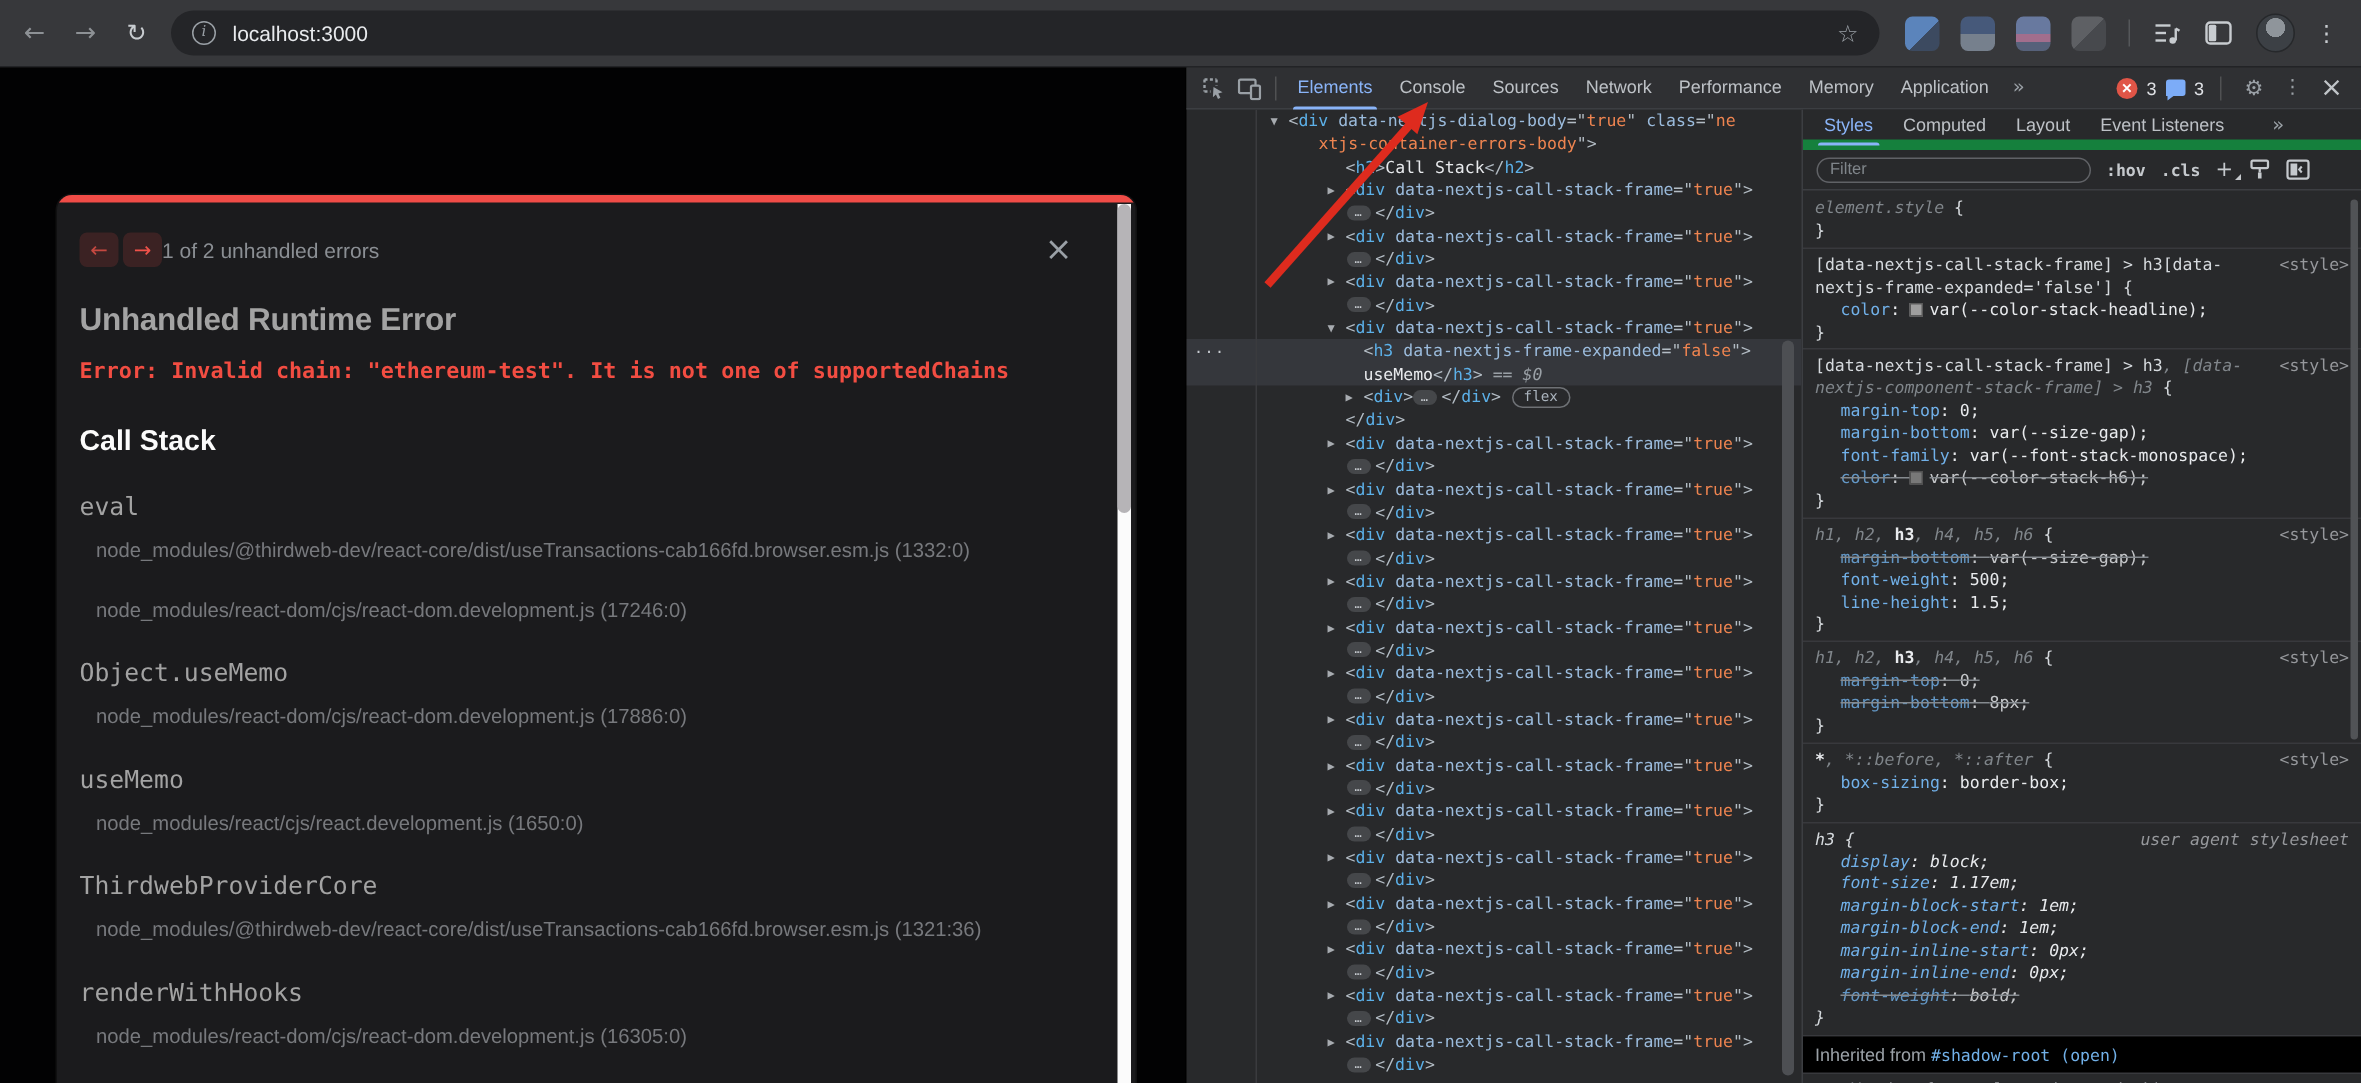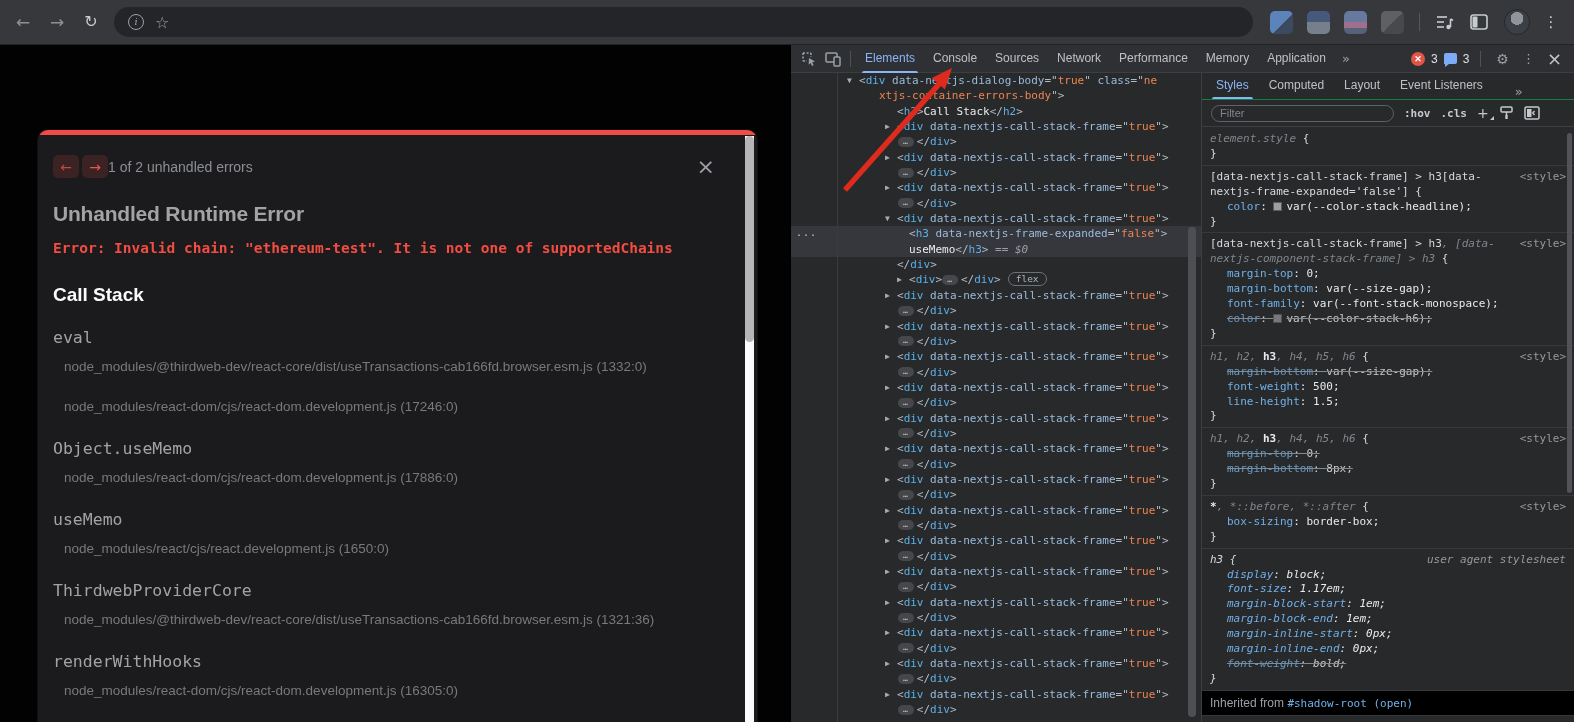--- a/index.html
+++ b/index.html
@@ -75,21 +75,21 @@
   .tok-val { color:#ee8450; }
   .tok-txt { color:#e8eaed; }
   .tok-dim { color:#9aa0a6; }
   .tok-dollar { color:#9aa0a6; font-style:italic; }
   .ell { display:inline-block; background:#45474a; color:#c9cdd2; border-radius:7px; padding:0 5px; font-size:8px; line-height:10px; margin-right:3px; vertical-align:1.5px; letter-spacing:1px; }
   .flex-badge { display:inline-block; border:1px solid #6e7175; color:#aab3bd; border-radius:8px; padding:0 7px; font-size:9.5px; line-height:12px; margin-left:7px; vertical-align:1px; }
   .el-scrollbar { position:absolute; left:397px; top:154px; width:8px; height:490px; background:#4d4f53; border-radius:4px; z-index:5; }
 
   
   .styles { position:absolute; left:410px; top:0; right:0; bottom:0; border-left:1px solid #3c3e42; font-family:"DejaVu Sans Mono",monospace; font-size:11px; overflow:hidden; background:#28292b; }
-  .st-tabs { height:27px; display:flex; align-items:flex-end; border-bottom:1px solid #15803d; font-family:"Liberation Sans",sans-serif; padding-left:4px;gap:16px; }
+  .st-tabs { height:27px; display:flex; align-items:center; border-bottom:7px solid #15803d; font-family:"Liberation Sans",sans-serif; padding-left:4px;gap:16px; }
   .st-tab { padding:0 10px; font-size:12px; color:#bdc1c6; line-height:26px; height:27px; position:relative; white-space:nowrap; }
   .st-tab.sel { color:#8ab4f8; }
   .st-tab.sel::after { content:""; position:absolute; left:6px; right:6px; bottom:0; height:2px; background:#8ab4f8; border-radius:2px 2px 0 0; }
   .st-more { color:#9aa0a6; font-size:13px; padding:0 6px; }
   .st-filterbar { height:27px; display:flex; align-items:center; border-bottom:1px solid #3c3e42; padding:0 9px; gap:10px; }
   .st-filter { width:183px; height:17px; border:1px solid #606266; border-radius:9px; color:#80868b; font-size:11px; padding:0 8px; line-height:15px; font-family:"Liberation Sans",sans-serif; }
   .st-toggle { color:#c5c9cd; font-size:11px; font-weight:bold; }
   .st-plus { color:#c5c9cd; font-size:14px; position:relative; }
   .st-plus::after { content:""; position:absolute; right:-5px; bottom:1px; border-left:4px solid transparent; border-bottom:4px solid #c5c9cd; transform:rotate(0deg); }
   .st-svgbtn { display:flex; align-items:center; }
@@ -115,20 +115,21 @@
 </style>
 </head>
 <body>
 
 <div class="toolbar">
   <div class="nav-btn icon">←</div>
   <div class="nav-btn icon">→</div>
   <div class="nav-btn reload icon">↻</div>
   <div class="omnibox">
     <span class="omni-info">i</span>
+    <span class="omni-url">localhost:3000</span>
     <span class="omni-star icon">☆</span>
   </div>
   <div class="ext-icon" style="background:linear-gradient(135deg,#5b84bb 0 55%,#3c4a60 55% 100%);"></div>
   <div class="ext-icon" style="background:linear-gradient(180deg,#46597a 0 50%,#76808d 50% 100%);"></div>
   <div class="ext-icon" style="background:linear-gradient(180deg,#68799f 0 50%,#a26e8d 50% 75%, #56617a 75% 100%);"></div>
   <div class="ext-icon" style="background:linear-gradient(135deg,#5e6064 0 50%,#47494d 50% 100%);"></div>
   <div class="tb-sep"></div>
   <div class="tb-svg">
     <svg width="18" height="16" viewBox="0 0 18 16">
       <g stroke="#c8ccd0" stroke-width="1.6" fill="none">
@@ -245,22 +246,22 @@
           <div class="t-line" style="padding-left: 106px;"><span class="tok-punc">&lt;</span><span class="tok-tag">h2</span><span class="tok-punc">&gt;</span><span class="tok-txt">Call Stack</span><span class="tok-punc">&lt;/</span><span class="tok-tag">h2</span><span class="tok-punc">&gt;</span></div>
           <div class="t-line" style="padding-left: 94px;"><span class="tok-arw">▶</span><span class="tok-punc">&lt;</span><span class="tok-tag">div</span><span class="tok-attr"> data-nextjs-call-stack-frame</span><span class="tok-punc">="</span><span class="tok-val">true</span><span class="tok-punc">"&gt;</span></div>
           <div class="t-line" style="padding-left: 107px;"><span class="ell">…</span><span class="tok-punc">&lt;/</span><span class="tok-tag">div</span><span class="tok-punc">&gt;</span></div>
           <div class="t-line" style="padding-left: 94px;"><span class="tok-arw">▶</span><span class="tok-punc">&lt;</span><span class="tok-tag">div</span><span class="tok-attr"> data-nextjs-call-stack-frame</span><span class="tok-punc">="</span><span class="tok-val">true</span><span class="tok-punc">"&gt;</span></div>
           <div class="t-line" style="padding-left: 107px;"><span class="ell">…</span><span class="tok-punc">&lt;/</span><span class="tok-tag">div</span><span class="tok-punc">&gt;</span></div>
           <div class="t-line" style="padding-left: 94px;"><span class="tok-arw">▶</span><span class="tok-punc">&lt;</span><span class="tok-tag">div</span><span class="tok-attr"> data-nextjs-call-stack-frame</span><span class="tok-punc">="</span><span class="tok-val">true</span><span class="tok-punc">"&gt;</span></div>
           <div class="t-line" style="padding-left: 107px;"><span class="ell">…</span><span class="tok-punc">&lt;/</span><span class="tok-tag">div</span><span class="tok-punc">&gt;</span></div>
           <div class="t-line" style="padding-left: 94px;"><span class="tok-arw">▼</span><span class="tok-punc">&lt;</span><span class="tok-tag">div</span><span class="tok-attr"> data-nextjs-call-stack-frame</span><span class="tok-punc">="</span><span class="tok-val">true</span><span class="tok-punc">"&gt;</span></div>
           <div class="t-line sel" style="padding-left: 118px;"><span class="tok-punc">&lt;</span><span class="tok-tag">h3</span><span class="tok-attr"> data-nextjs-frame-expanded</span><span class="tok-punc">="</span><span class="tok-val">false</span><span class="tok-punc">"&gt;</span></div>
           <div class="t-line sel" style="padding-left: 118px;"><span class="tok-txt">useMemo</span><span class="tok-punc">&lt;/</span><span class="tok-tag">h3</span><span class="tok-punc">&gt;</span><span class="tok-dim"> == </span><span class="tok-dollar">$0</span></div>
+          <div class="t-line" style="padding-left: 106px;"><span class="tok-arw">▶</span><span class="tok-punc">&lt;</span><span class="tok-tag">div</span><span class="tok-punc">&gt;</span><span class="ell">…</span><span class="tok-punc">&lt;/</span><span class="tok-tag">div</span><span class="tok-punc">&gt;</span><span class="flex-badge">flex</span></div>
           <div class="t-line" style="padding-left: 106px;"><span class="tok-punc">&lt;/</span><span class="tok-tag">div</span><span class="tok-punc">&gt;</span></div>
-          <div class="t-line" style="padding-left: 106px;"><span class="tok-arw">▶</span><span class="tok-punc">&lt;</span><span class="tok-tag">div</span><span class="tok-punc">&gt;</span><span class="ell">…</span><span class="tok-punc">&lt;/</span><span class="tok-tag">div</span><span class="tok-punc">&gt;</span><span class="flex-badge">flex</span></div>
           <div class="t-line" style="padding-left: 94px;"><span class="tok-arw">▶</span><span class="tok-punc">&lt;</span><span class="tok-tag">div</span><span class="tok-attr"> data-nextjs-call-stack-frame</span><span class="tok-punc">="</span><span class="tok-val">true</span><span class="tok-punc">"&gt;</span></div>
           <div class="t-line" style="padding-left: 107px;"><span class="ell">…</span><span class="tok-punc">&lt;/</span><span class="tok-tag">div</span><span class="tok-punc">&gt;</span></div>
           <div class="t-line" style="padding-left: 94px;"><span class="tok-arw">▶</span><span class="tok-punc">&lt;</span><span class="tok-tag">div</span><span class="tok-attr"> data-nextjs-call-stack-frame</span><span class="tok-punc">="</span><span class="tok-val">true</span><span class="tok-punc">"&gt;</span></div>
           <div class="t-line" style="padding-left: 107px;"><span class="ell">…</span><span class="tok-punc">&lt;/</span><span class="tok-tag">div</span><span class="tok-punc">&gt;</span></div>
           <div class="t-line" style="padding-left: 94px;"><span class="tok-arw">▶</span><span class="tok-punc">&lt;</span><span class="tok-tag">div</span><span class="tok-attr"> data-nextjs-call-stack-frame</span><span class="tok-punc">="</span><span class="tok-val">true</span><span class="tok-punc">"&gt;</span></div>
           <div class="t-line" style="padding-left: 107px;"><span class="ell">…</span><span class="tok-punc">&lt;/</span><span class="tok-tag">div</span><span class="tok-punc">&gt;</span></div>
           <div class="t-line" style="padding-left: 94px;"><span class="tok-arw">▶</span><span class="tok-punc">&lt;</span><span class="tok-tag">div</span><span class="tok-attr"> data-nextjs-call-stack-frame</span><span class="tok-punc">="</span><span class="tok-val">true</span><span class="tok-punc">"&gt;</span></div>
           <div class="t-line" style="padding-left: 107px;"><span class="ell">…</span><span class="tok-punc">&lt;/</span><span class="tok-tag">div</span><span class="tok-punc">&gt;</span></div>
           <div class="t-line" style="padding-left: 94px;"><span class="tok-arw">▶</span><span class="tok-punc">&lt;</span><span class="tok-tag">div</span><span class="tok-attr"> data-nextjs-call-stack-frame</span><span class="tok-punc">="</span><span class="tok-val">true</span><span class="tok-punc">"&gt;</span></div>
           <div class="t-line" style="padding-left: 107px;"><span class="ell">…</span><span class="tok-punc">&lt;/</span><span class="tok-tag">div</span><span class="tok-punc">&gt;</span></div>

